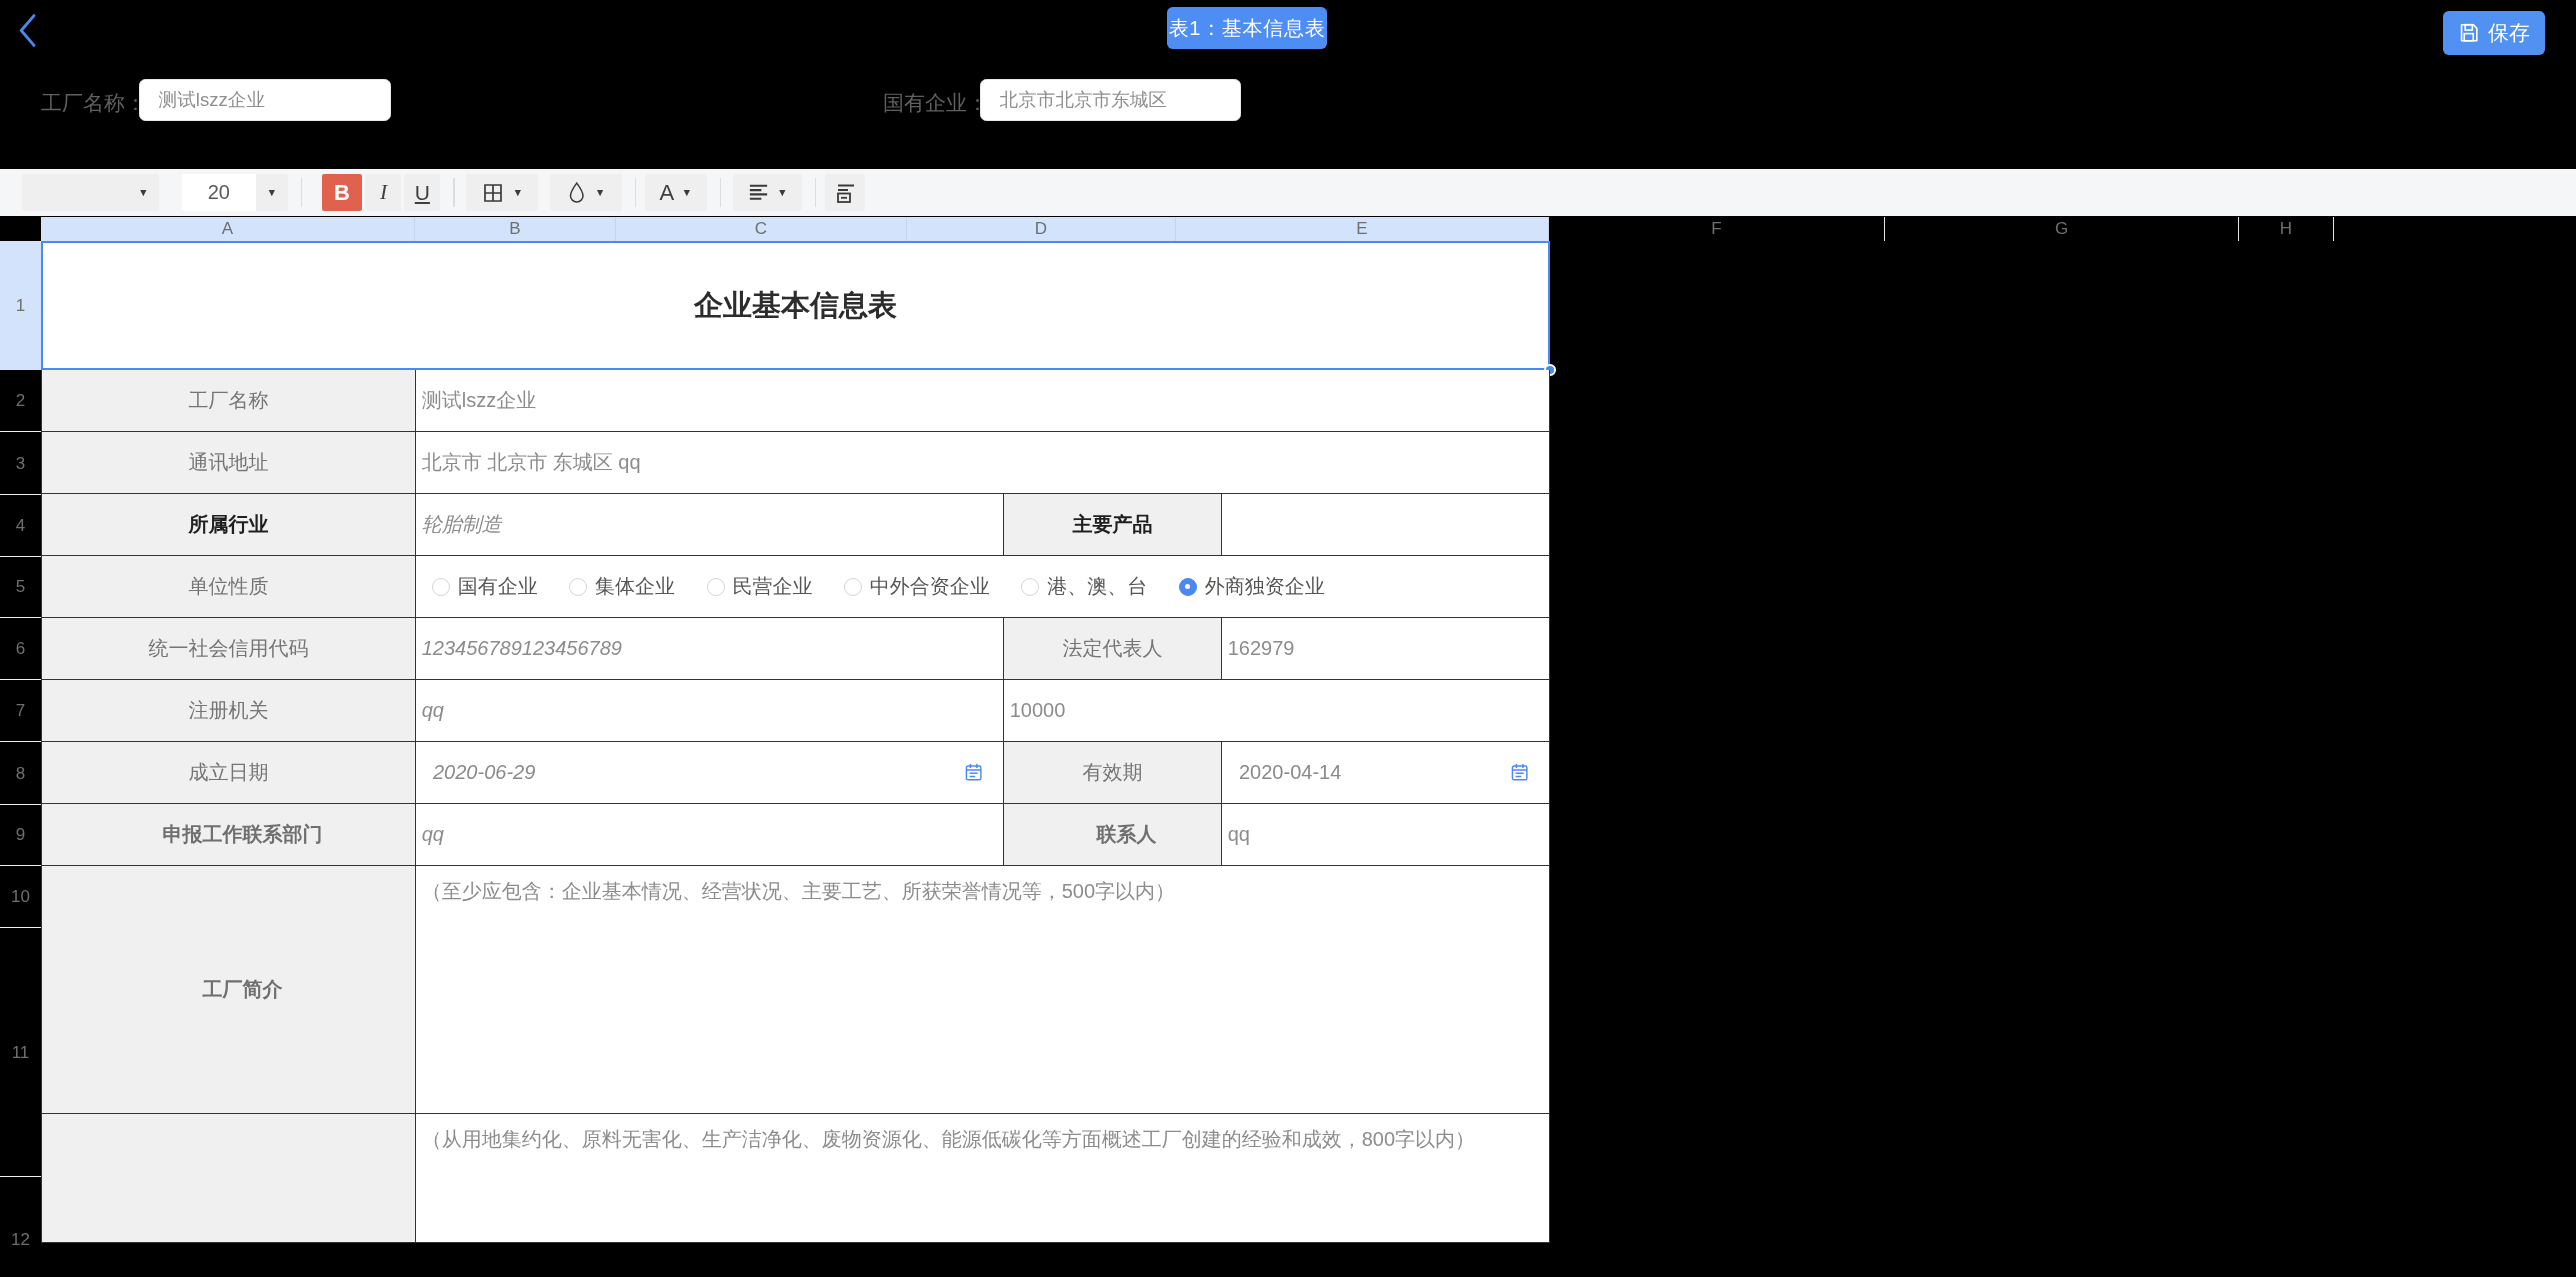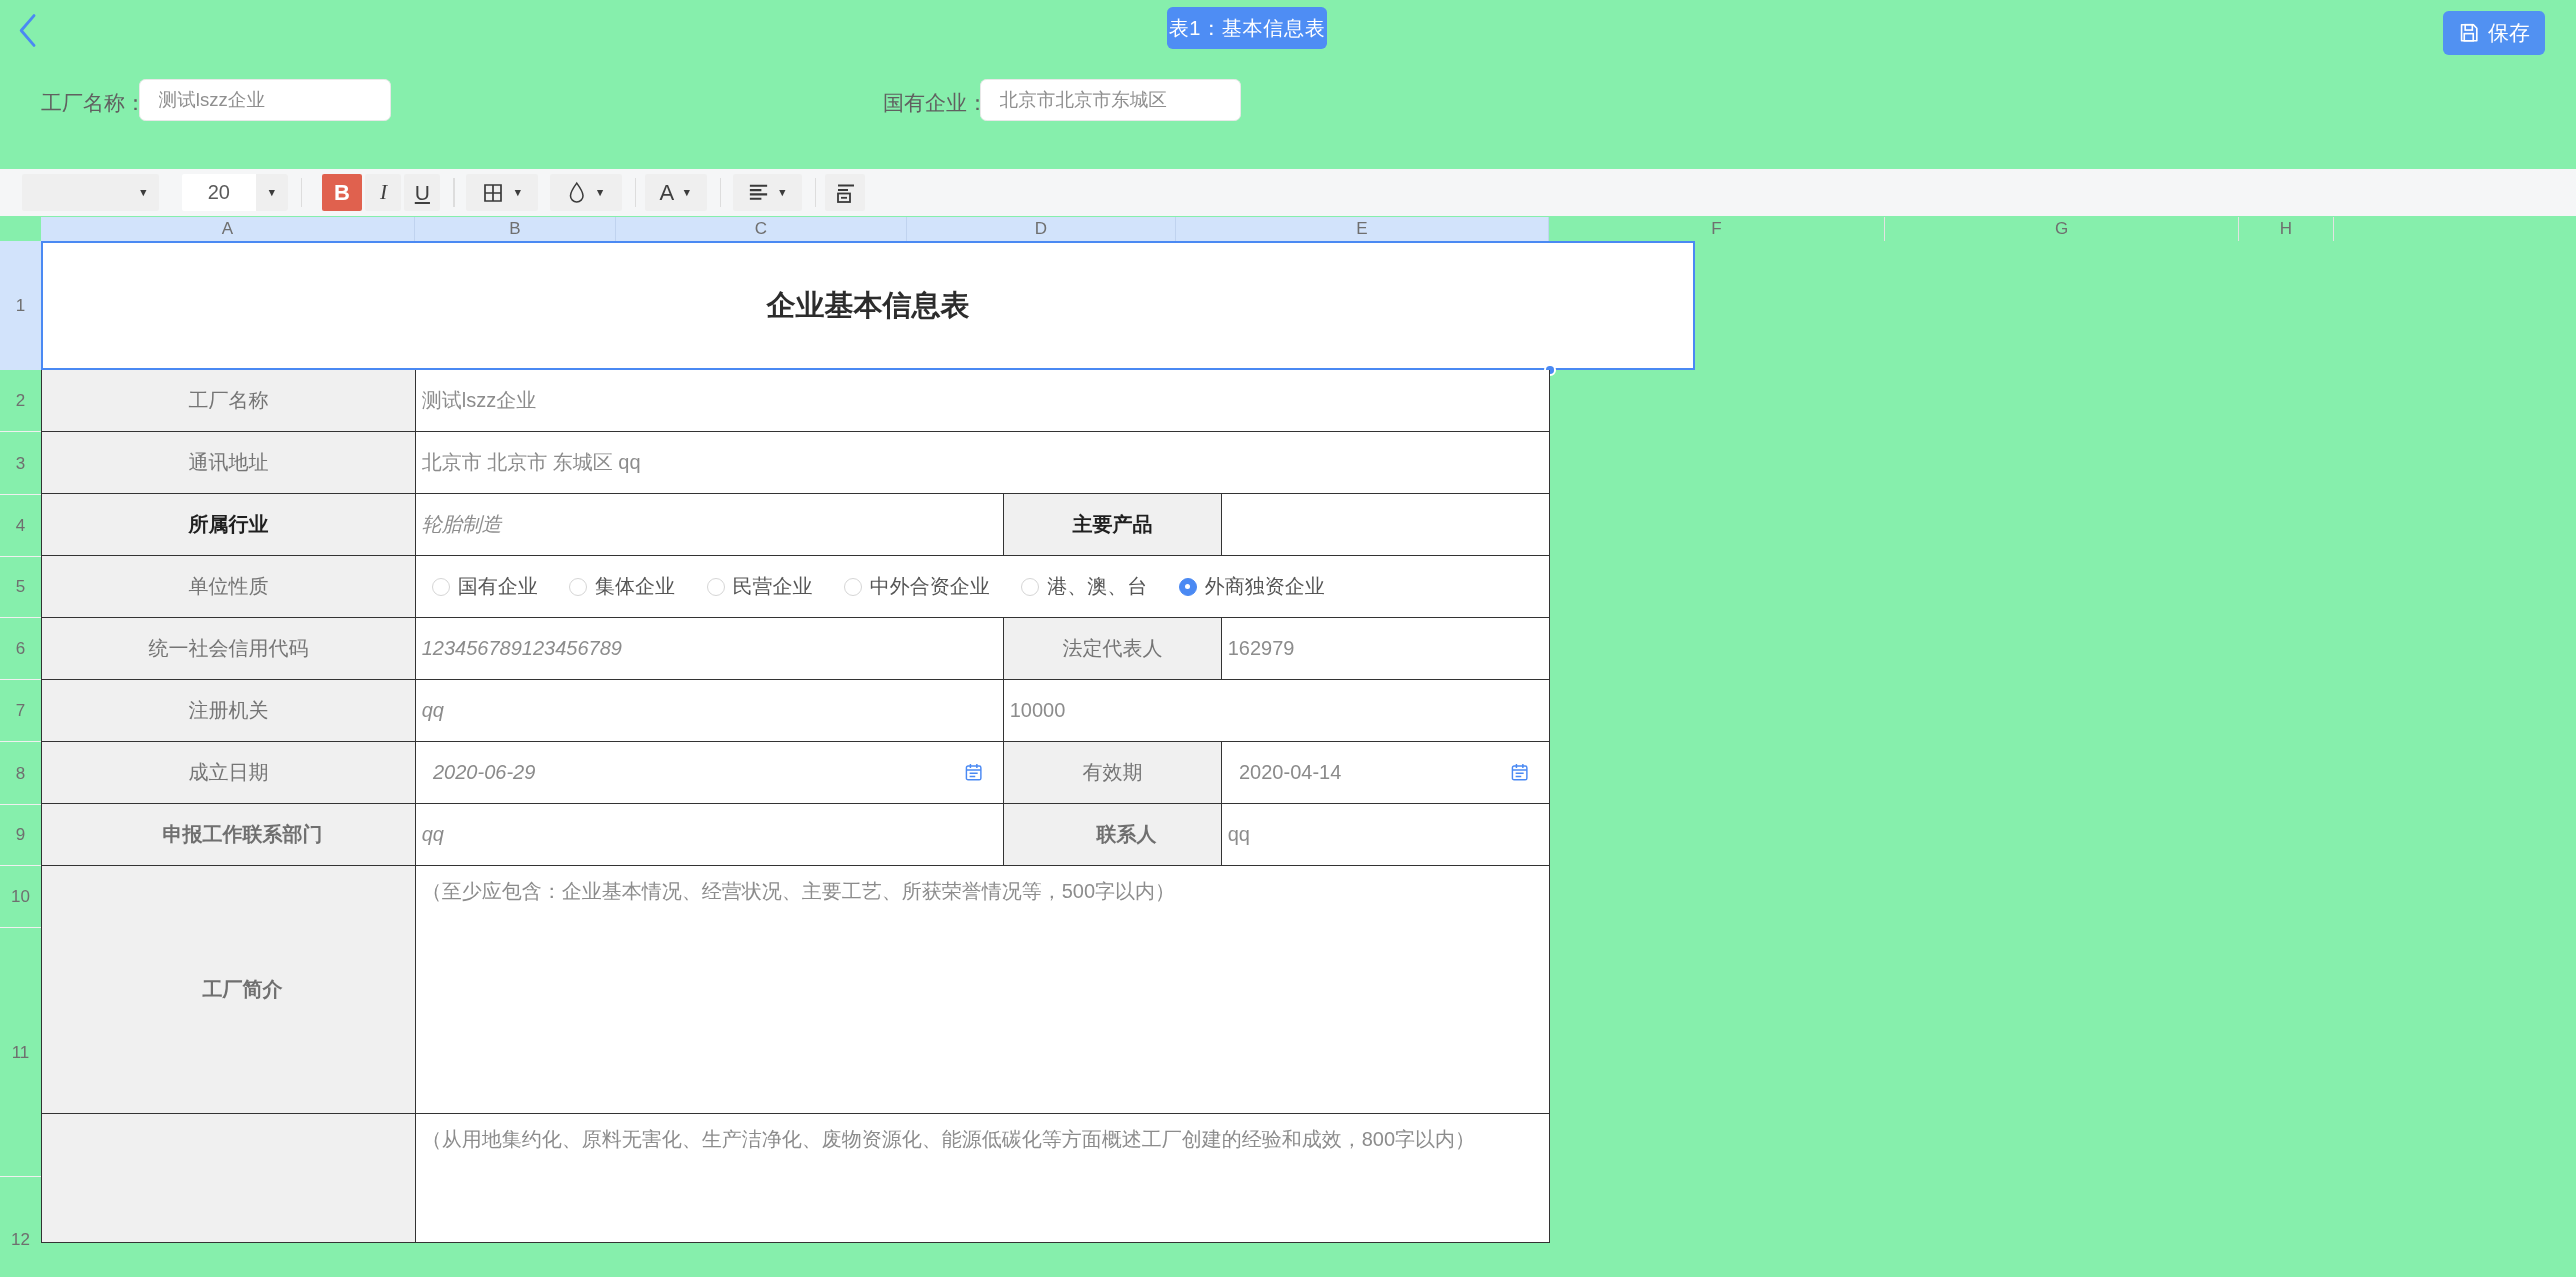--- a/index.html
+++ b/index.html
@@ -1,18 +1,18 @@
 <!DOCTYPE html>
 <html style="font-size:11.5px"><head>
 <meta charset="utf-8">
 <style>
   * { margin:0; padding:0; box-sizing:border-box; }
   html,body { background:#ffffff; }
   body { font-family:"Liberation Sans","DejaVu Sans",sans-serif; }
-  #app { position:relative; width:2576px; height:1277px; background:#86efac; overflow:hidden; }
+  #app { position:relative; width:2576px; height:1277px; background:#000000; overflow:hidden; }
 
   
   .back-btn { position:absolute; left:14.3px; top:11.5px; width:31.5px; height:37px; cursor:pointer; }
   .tab-btn { position:absolute; left:1167px; top:7.2px; width:160px; height:42px;
              background:#4e8df4; color:#fff; font-size:20px; border:none; border-radius:5.7px;
              display:flex; align-items:center; justify-content:center; letter-spacing:0.7px; }
   .save-btn { position:absolute; left:2443px; top:10.7px; width:102px; height:44px;
               background:#5191f2; color:#fff; font-size:21px; border:none; border-radius:5.7px;
               display:flex; align-items:center; justify-content:center; gap:8.6px; }
 
@@ -49,21 +49,21 @@
   
   .sheet { position:absolute; left:0; top:217px; width:2576px; }
   .colhead { display:flex; height:24px; }
   .colhead .cell { display:flex; align-items:center; justify-content:center;
                    font-size:17px; color:#6f6f6f; border-right:0.7px solid #e3e3e3; }
   .colhead .corner { width:41px; border-right:none; }
   .colhead .sel { background:#d2e3fb; border-right:0.7px solid #c0d3ef; }
   .gutter-cell { position:absolute; left:0; width:41px; display:flex; align-items:center;
                  justify-content:center; font-size:17px; color:#6f6f6f; border-bottom:0.7px solid #f0f0f0; }
 
-  .title-cell { position:absolute; left:41px; top:24px; width:1654px; height:129px;
+  .title-cell { position:absolute; left:41px; top:24px; width:1509px; height:129px;
                 border:2.1px solid #4a89f3; background:#fff; display:flex; align-items:center;
                 justify-content:center; font-size:29px; font-weight:bold; color:#2c2c2c; }
   .fill-handle { position:absolute; left:1544px; top:147px; width:11.5px; height:11.5px; border-radius:50%;
                  background:#4a89f3; border:2.1px solid #fff; cursor:crosshair; }
 
   .tbl { position:absolute; left:41px; top:153px; width:1509px; border-left:1.4px solid #333; border-right:1.4px solid #333; }
   .trow { display:flex; border-bottom:1.4px solid #333; background:#fff; }
   .lab { width:374px; background:#f0f0f0; border-right:1.4px solid #333; display:flex; align-items:center;
          justify-content:center; font-size:20px; color:#757575; }
   .lab2 { width:218px; background:#f0f0f0; border-right:1.4px solid #333; display:flex; align-items:center;

